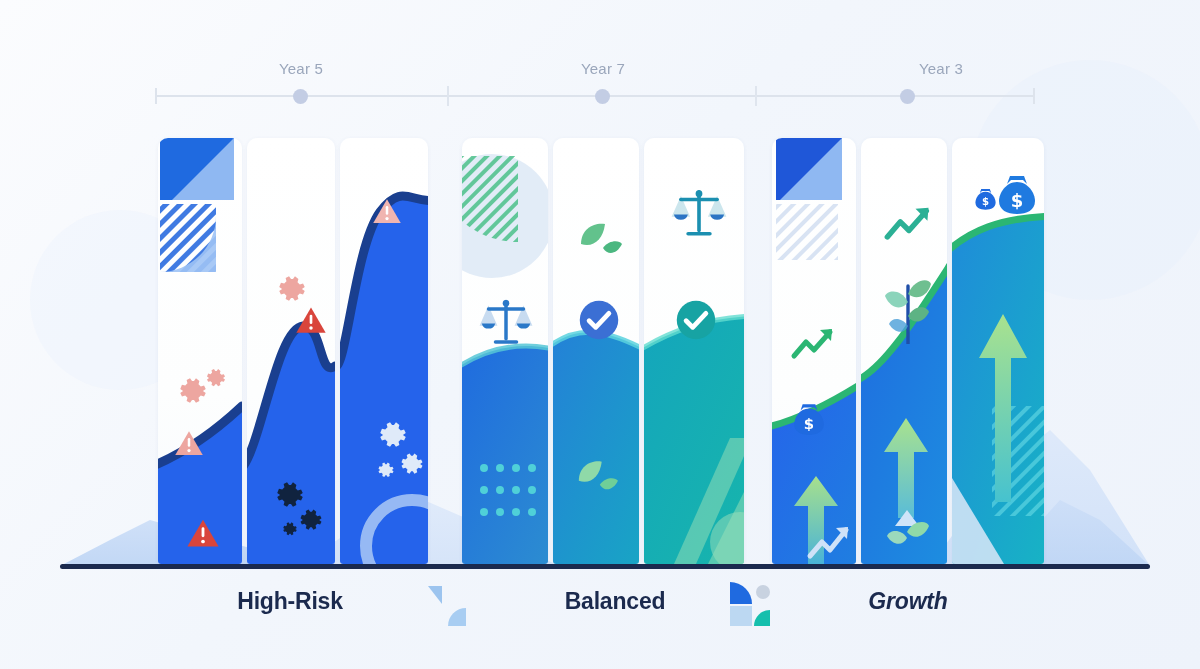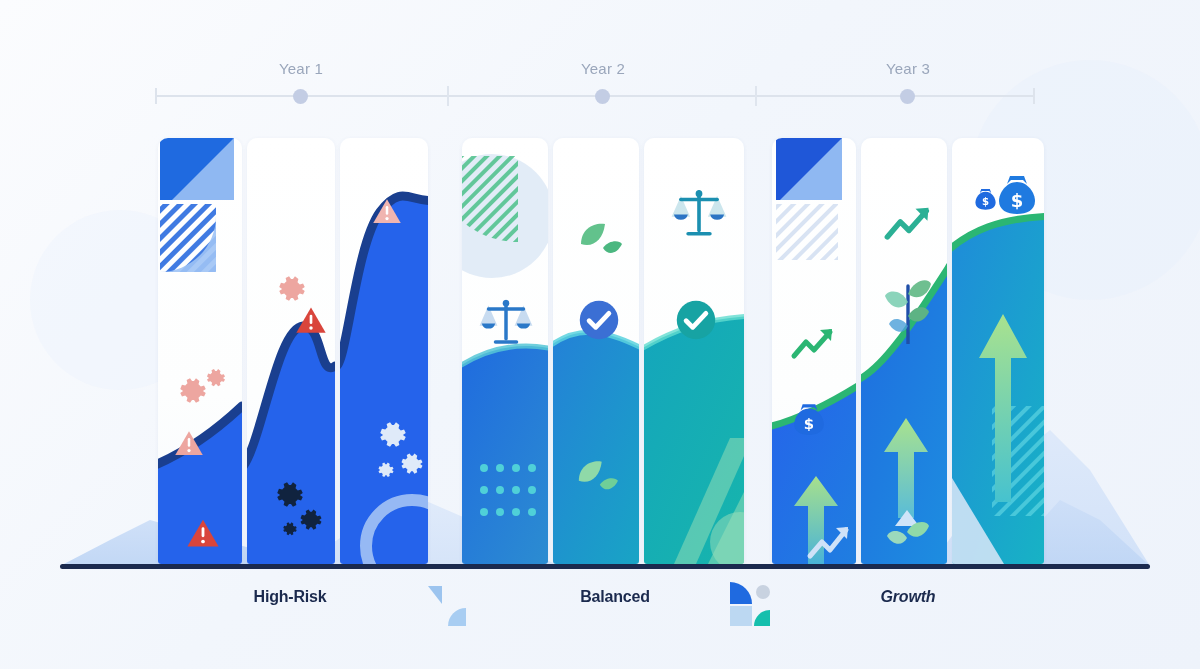--- a/index.html
+++ b/index.html
@@ -35,21 +35,21 @@
   .g3{left:772px;width:272px;}
 
   .panel{position:absolute;top:0;height:426px;border-radius:10px 10px 3px 3px;
          overflow:hidden;background:linear-gradient(180deg,#ffffff 0%,#fdfefe 60%,#f7fafd 100%);
          box-shadow:0 1px 4px rgba(60,90,140,.07);}
 
   .pw{position:absolute;inset:0;}
 
   
   .cat-label{position:absolute;top:588px;transform:translateX(-50%);
-             font-size:16px;font-weight:bold;color:#1b2a4e;letter-spacing:-.2px;
+             font-size:23px;font-weight:bold;color:#1b2a4e;letter-spacing:-.2px;
              white-space:nowrap;}
 
   .deco{position:absolute;top:578px;width:60px;height:52px;}
 </style>
 </head>
 <body>
 
 <div class="stage">
 
   <svg class="bg-svg" viewBox="0 0 1200 669" preserveAspectRatio="none">
@@ -75,23 +75,23 @@
     <div class="tl-line"></div>
     <div class="tl-cap" style="left:0px;"></div>
     <div class="tl-cap" style="left:878px;"></div>
     <div class="tl-tick" style="left:292px;"></div>
     <div class="tl-tick" style="left:600px;"></div>
 
     <div class="tl-dot" style="left:138px;"></div>
     <div class="tl-dot" style="left:440px;"></div>
     <div class="tl-dot" style="left:745px;"></div>
 
-    <div class="tl-label" style="left:146px;">Year 1</div>
-    <div class="tl-label" style="left:448px;">Year 2</div>
-    <div class="tl-label" style="left:753px;">Year 3</div>
+    <div class="tl-label" style="left:146px;">Year 5</div>
+    <div class="tl-label" style="left:448px;">Year 7</div>
+    <div class="tl-label" style="left:786px;">Year 3</div>
   </div>
 
   <div class="group g1">
 
     <div class="panel" style="left:0px;width:84px;">
       <svg class="pw" viewBox="0 0 84 426" preserveAspectRatio="none">
         <defs>
           <pattern id="hatchA" width="10" height="10" patternUnits="userSpaceOnUse" patternTransform="rotate(45)">
             <rect width="5" height="10" fill="#2f6fe0"></rect>
           </pattern>

